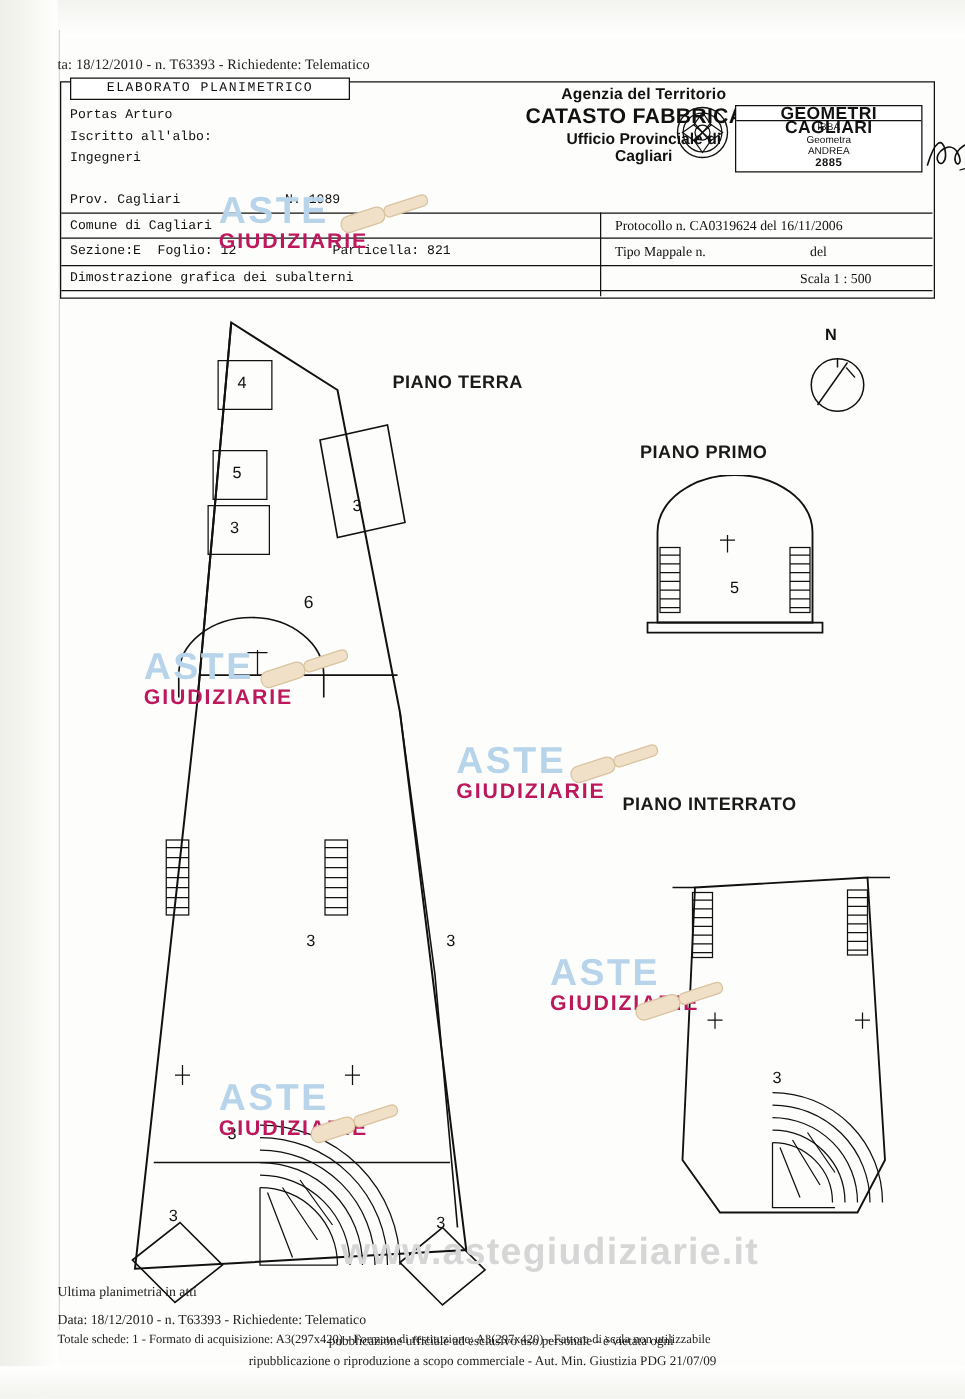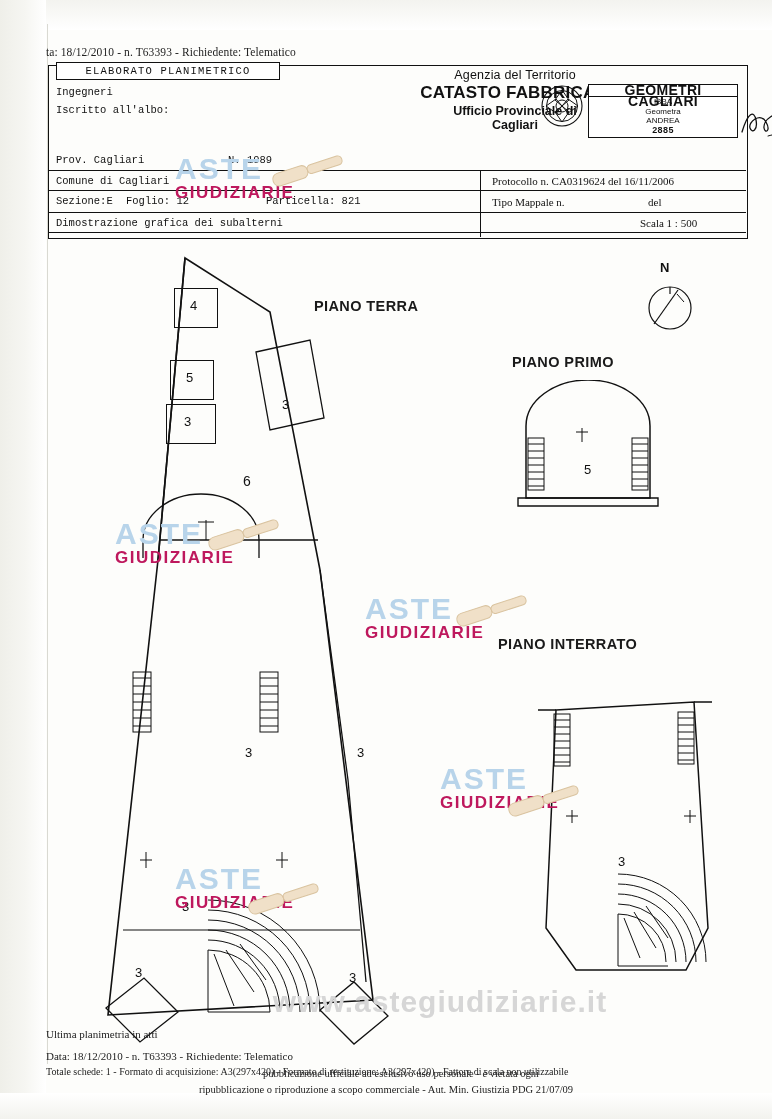--- a/index.html
+++ b/index.html
@@ -70,21 +70,21 @@
   .meta-cell{
     position:absolute;
     font-family:"Liberation Mono", monospace;
     font-size:10.5px;color:#111;white-space:nowrap;
   }
 
   .agency{
     position:absolute;left:352px;top:6px;width:230px;text-align:center;
     color:#111;
   }
-  .agency .a1{font-size:12.5px;font-weight:normal;letter-spacing:.2px;}
+  .agency .a1{font-size:12.5px;font-weight:bold;letter-spacing:.2px;}
   .agency .a2{font-size:17px;font-weight:bold;letter-spacing:.2px;margin-top:1px;}
   .agency .a3{font-size:12.5px;font-weight:bold;margin-top:1px;}
   .agency .a4{font-size:12.5px;font-weight:bold;}
 
   .stamp-box{
     position:absolute;left:540px;top:22px;width:148px;height:52px;
     border:1px solid #111;background:#fff;
   }
   .stamp-title{
     position:absolute;left:0;top:0;width:148px;height:11px;
@@ -173,22 +173,23 @@
   <div class="paper-fold"></div>
 
   <div class="topline">ta: 18/12/2010 - n. T63393 - Richiedente: Telematico</div>
 
   <div class="doc">
     <div class="frame-outer"></div>
 
     <div class="title-box">ELABORATO PLANIMETRICO</div>
 
     <div class="left-meta">
+      <div class="row">Portas Arturo</div>
+      <div class="row">Iscritto all'albo:</div>
       <div class="row">Ingegneri</div>
-      <div class="row">Iscritto all'albo:</div>
     </div>
     <div class="meta-cell" style="left:8px;top:92px;">Prov. Cagliari</div>
     <div class="meta-cell" style="left:180px;top:92px;">N. 1989</div>
 
     <div class="rowsep" style="left:1px;top:108px;width:697px;"></div>
     <div class="rowsep" style="left:1px;top:128px;width:697px;"></div>
     <div class="rowsep" style="left:1px;top:150px;width:697px;"></div>
     <div class="rowsep" style="left:1px;top:170px;width:697px;"></div>
     <div class="vsep" style="left:432px;top:108px;height:67px;"></div>
 

